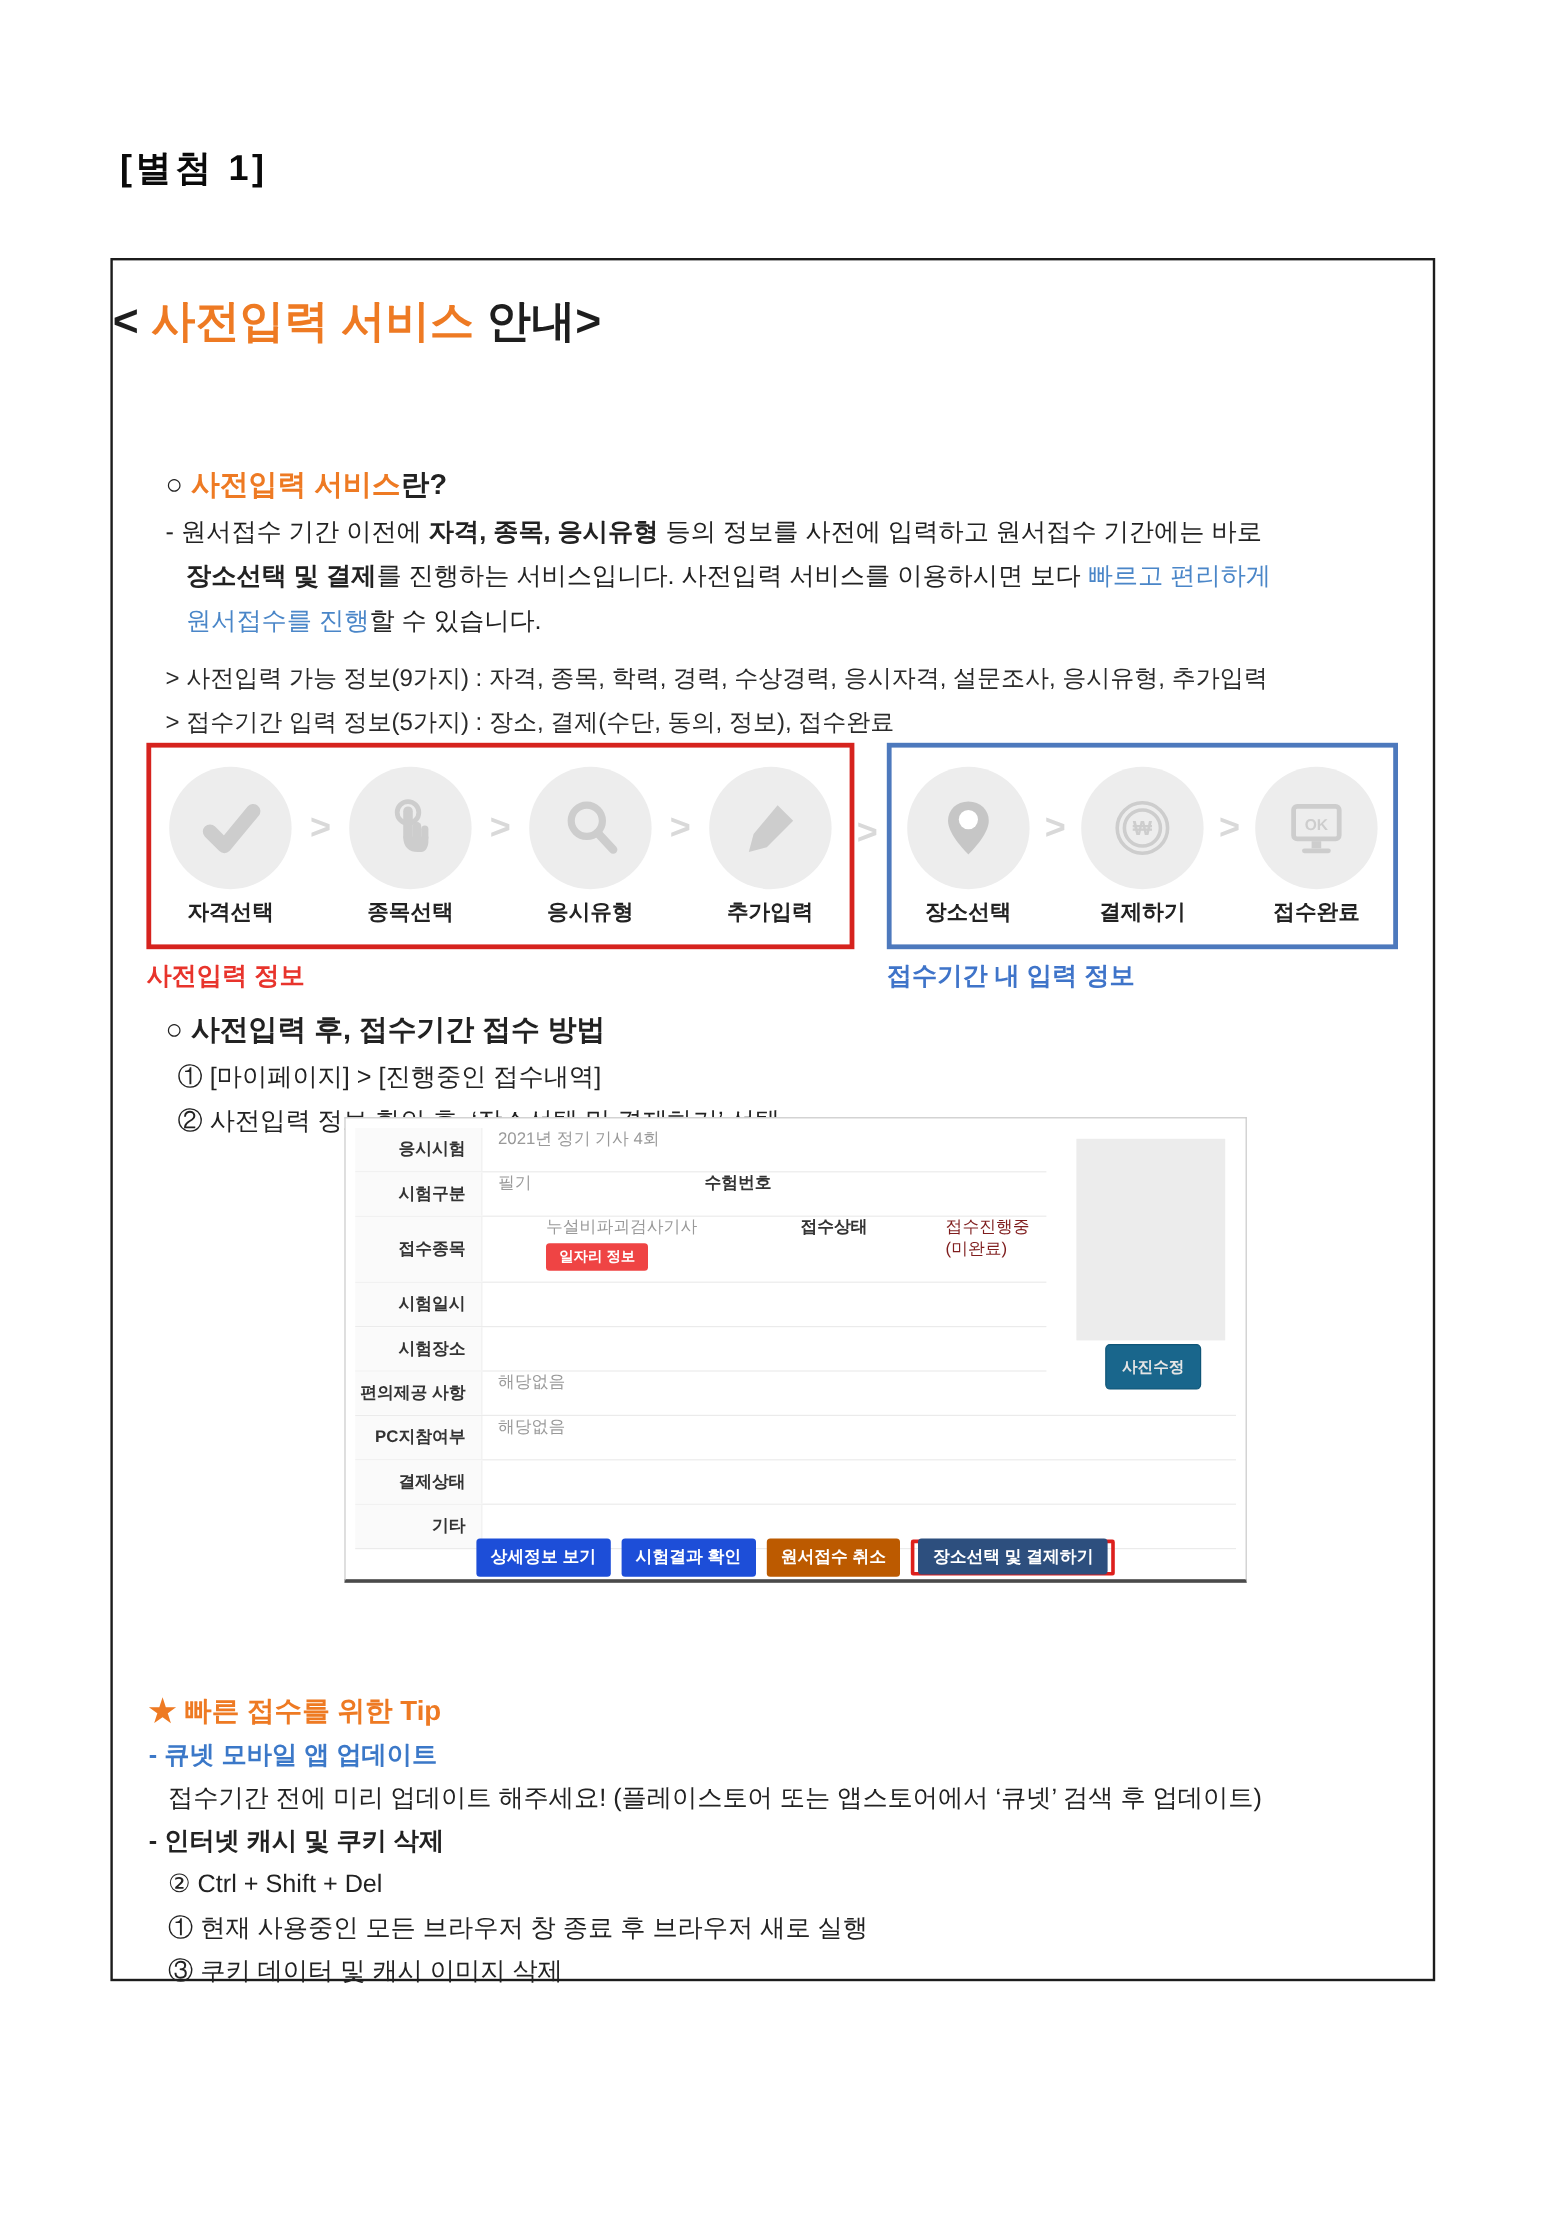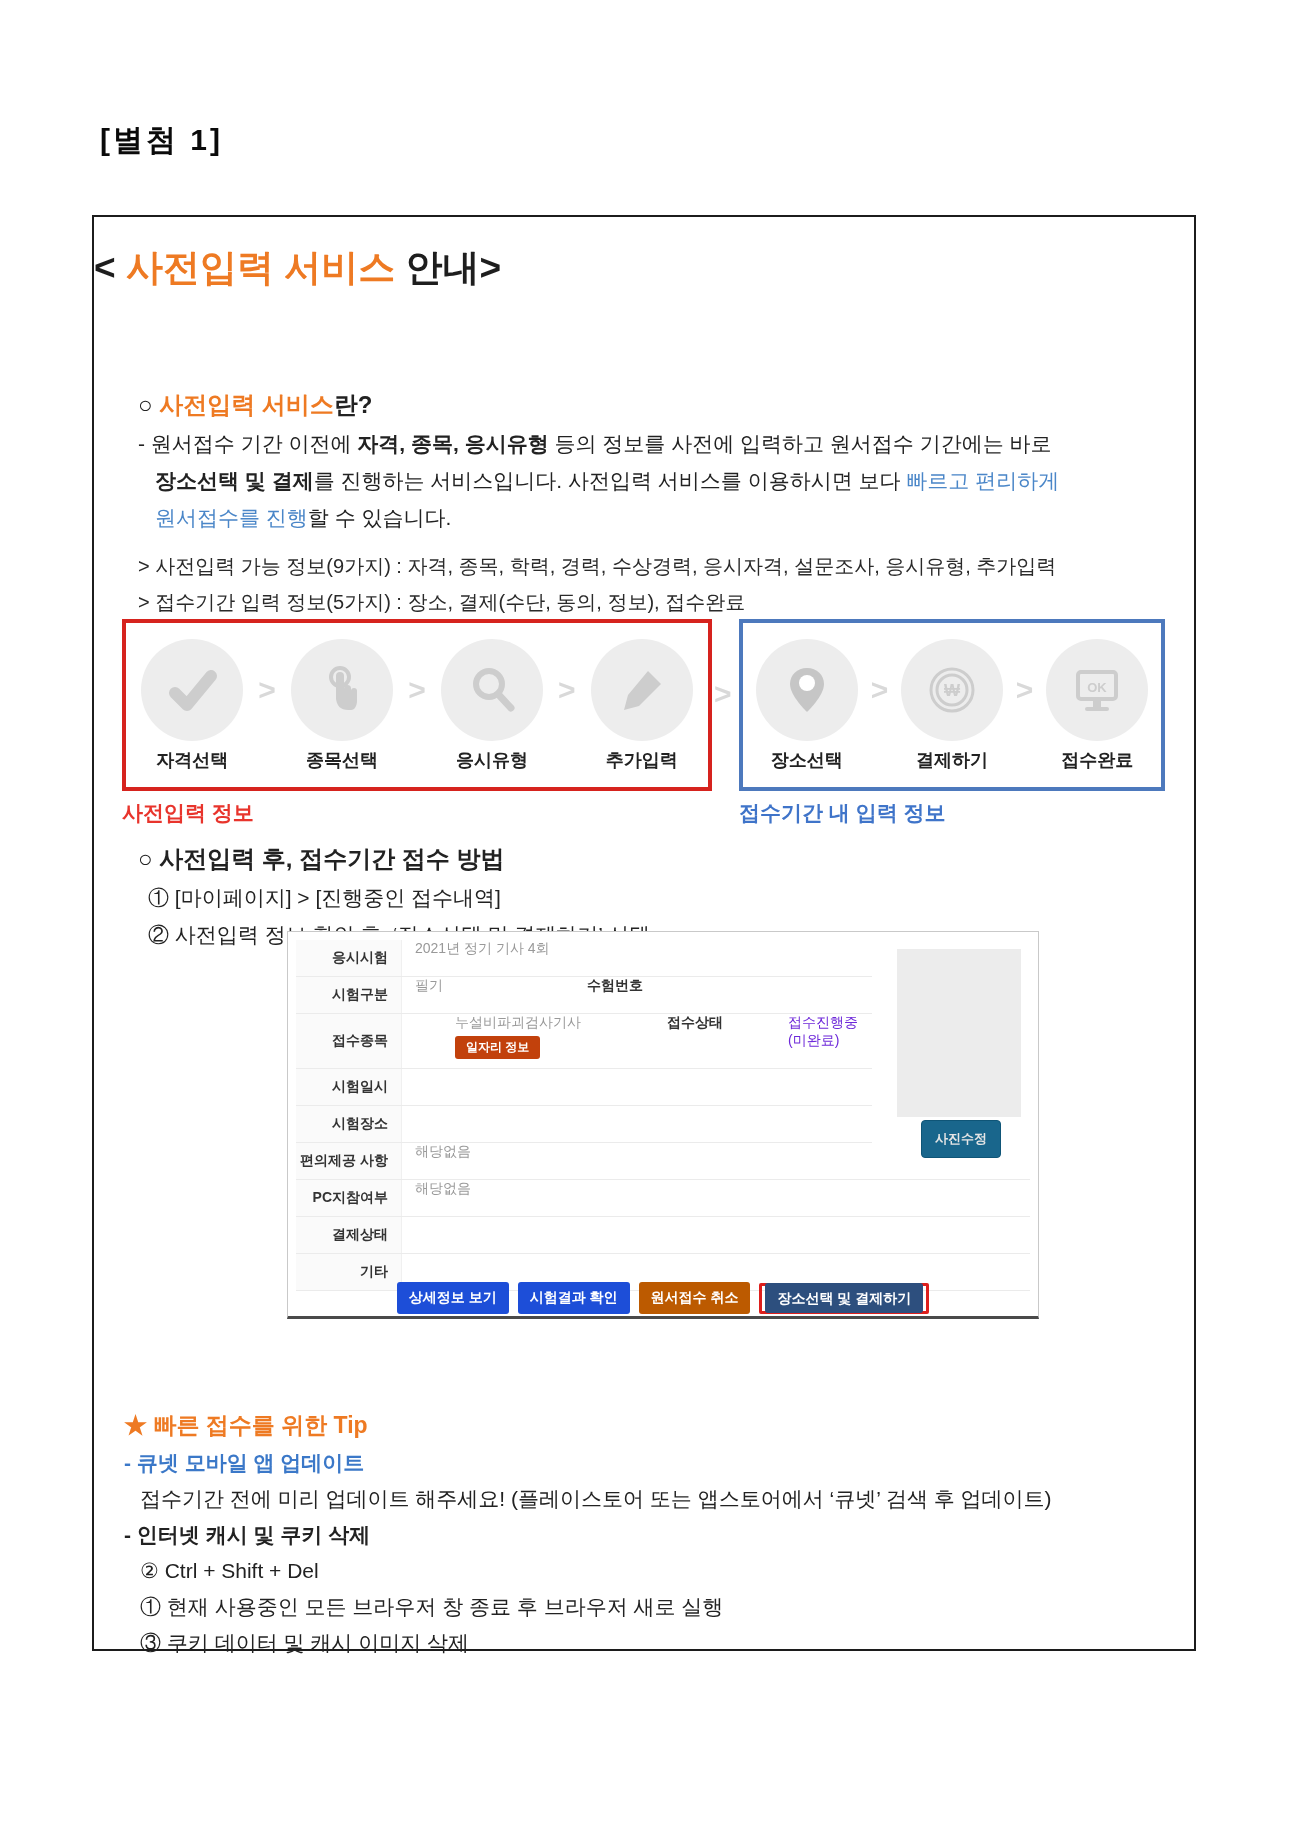--- a/index.html
+++ b/index.html
@@ -44,22 +44,22 @@
   .trow{display:flex;align-items:flex-start;min-height:36px;border-bottom:1px solid #ebebeb;}
   .trow.tall{min-height:54px;gap:40px;}
   .trow.short{margin-right:158px;}
   .lbl{width:92px;align-self:stretch;display:flex;align-items:center;justify-content:flex-end;
         padding-right:13px;font-size:14px;font-weight:bold;color:#333;background:#fafafa;
         border-right:1px solid #f0f0f0;}
   .val{flex:1;padding-left:13px;font-size:14px;color:#999;}
   .trow.pair .val{flex:0 0 140px;}
   .lbl2{width:88px;text-align:right;padding-right:13px;font-size:14px;font-weight:bold;color:#333;}
   .val2{flex:1;padding-left:12px;font-size:14px;color:#999;}
-  .status-red{color:#6d28d9;}
-  .jobinfo-btn{display:inline-block;margin-top:4px;background:#c2410c;color:#fff;
+  .status-red{color:#7f1d1d;}
+  .jobinfo-btn{display:inline-block;margin-top:4px;background:#ef4444;color:#fff;
         font-size:12px;font-weight:bold;padding:3px 11px;border-radius:3px;}
   .photo{position:absolute;right:17px;top:17px;width:124px;height:168px;background:#ececec;}
   .photo-btn{position:absolute;left:633px;top:188px;background:#19668c;color:#e5e5e5;
         font-size:13px;font-weight:bold;padding:9px 13px;border-radius:4px;border:1px solid #0f5577;}
   .actions{position:absolute;left:0;right:0;top:350px;display:flex;justify-content:center;
         align-items:center;gap:9px;}
   .abtn{color:#fff;font-size:14px;font-weight:bold;padding:7px 12px;border-radius:3px;white-space:nowrap;}
   .abtn.gray{background:#1d4ed8;}
   .abtn.orange{background:#bc5a00;}
   .abtn.navy{background:#2d4f7e;}

